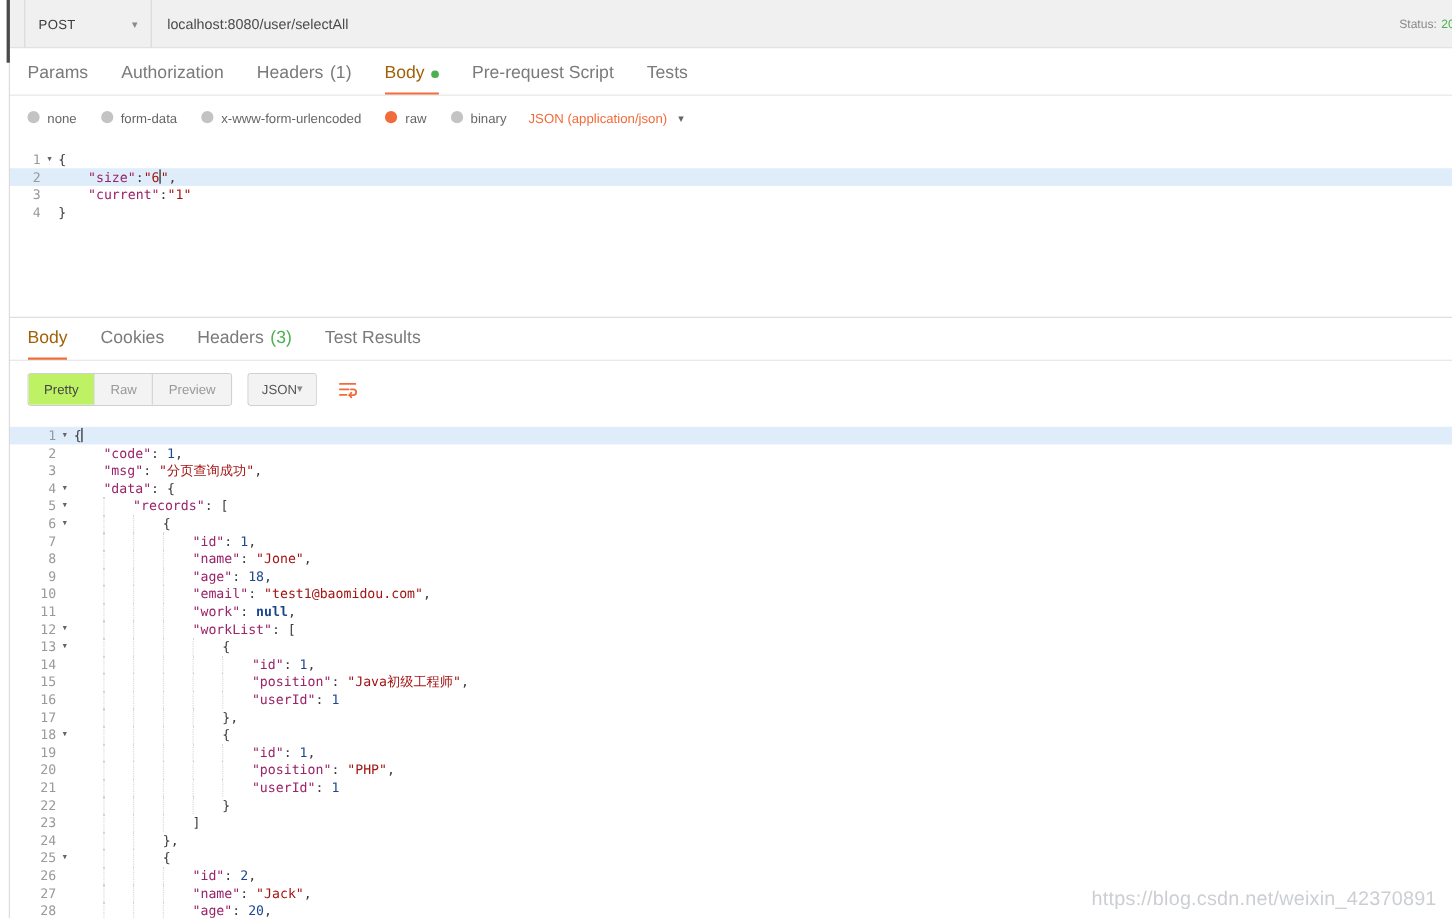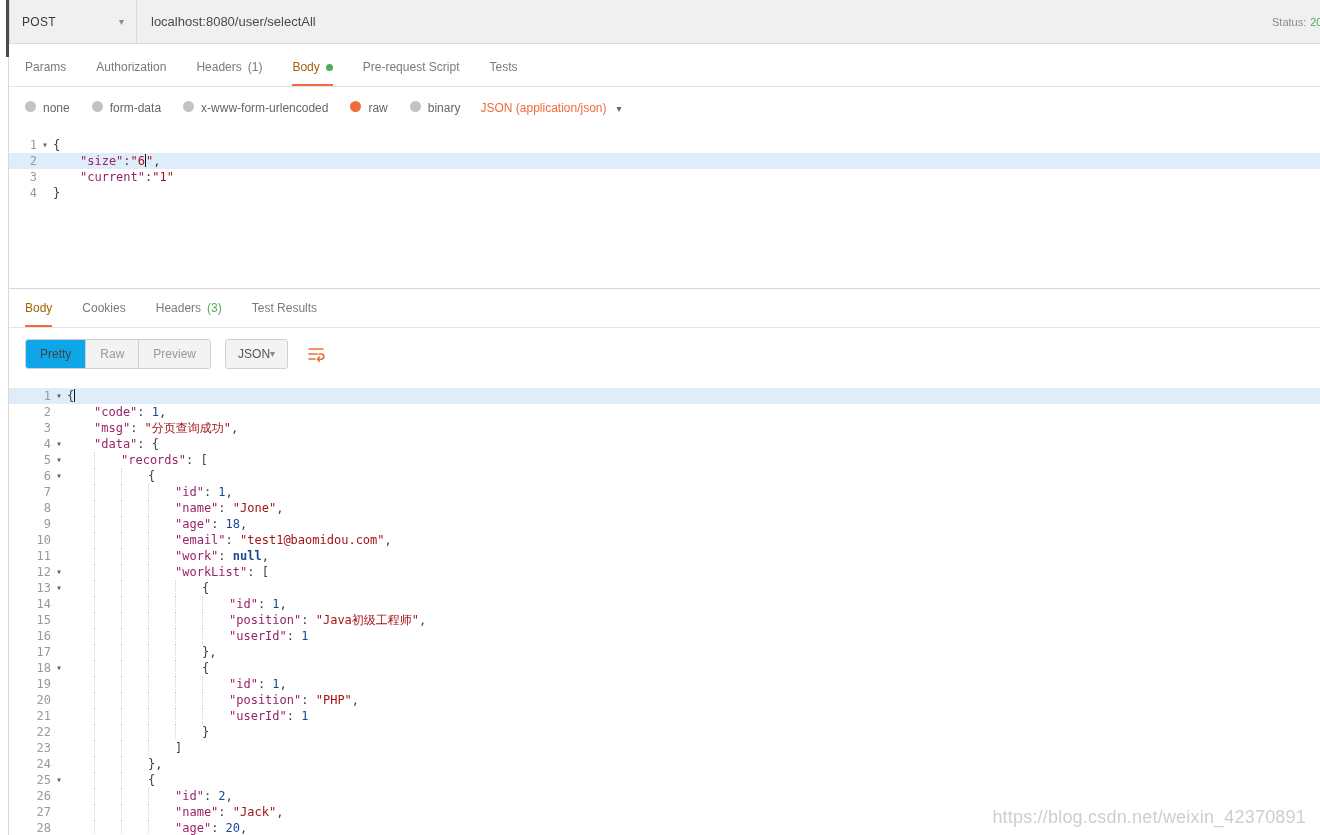--- a/index.html
+++ b/index.html
@@ -10,31 +10,31 @@
   html,body{width:1320px;height:835px;overflow:hidden;background:#fff;
     font-family:"Liberation Sans", sans-serif; position:relative;}
   
   .left-rail{position:absolute;left:0;top:0;bottom:0;width:9px;background:#fff;
     border-right:1px solid #d9d9d9;z-index:5;}
   .rail-thumb{position:absolute;top:0;right:-1px;width:3px;height:57px;background:#4a4a4a;}
   .main{margin-left:9px;position:relative;}
   
   .url-bar{height:44px;background:#f0f0f0;border-bottom:1px solid #dcdcdc;
     display:flex;align-items:stretch;}
-  .method-select{margin-left:0;width:128px;border-left:1px solid #d8d8d8;
+  .method-select{margin-left:13px;width:116px;border-left:1px solid #d8d8d8;
     border-right:1px solid #d8d8d8;display:flex;align-items:center;
     justify-content:space-between;padding:0 12px;cursor:pointer;}
   .method-select span:first-child{font-size:12px;color:#3b3b3b;letter-spacing:.3px;}
   .chev{font-size:10px;color:#8a8a8a;}
   .url-input{flex:1;display:flex;align-items:center;padding-left:14px;
     font-size:13px;color:#4a4a4a;cursor:text;}
   
   .tabs-row{display:flex;gap:30px;padding:16px 0 0 16px;border-bottom:1px solid #e4e4e4;
     position:relative;background:#fff;}
-  .tab{padding-bottom:12px;font-size:12px;color:#7a7a7a;cursor:pointer;line-height:14px;
+  .tab{padding-bottom:12px;font-size:16px;color:#7a7a7a;cursor:pointer;line-height:14px;
     display:flex;align-items:center;gap:6px;}
   .tab.active{color:#a16207;box-shadow:inset 0 -2px 0 var(--accent);}
   .tab .count{color:#7a7a7a;}
   .tab .count.green{color:var(--green);}
   .tab .dot{width:7px;height:7px;border-radius:50%;background:var(--green);display:inline-block;}
   
   .modes-row{height:42px;display:flex;align-items:center;padding-left:16px;background:#fff;}
   .modes{display:flex;align-items:center;gap:22px;}
   .mode{display:flex;gap:7px;font-size:12px;color:#666;cursor:pointer;}
   .radio{width:11px;height:11px;border-radius:50%;background:#c3c3c3;display:inline-block;}
@@ -68,21 +68,21 @@
   
   .resp-tabs-row{padding-top:12px;}
   .status{position:absolute;left:1263px;top:16px;white-space:nowrap;font-size:11px;}
   .st-label{color:#8a8a8a;}
   .st-value{color:var(--green);margin-left:4px;}
   .toolbar{height:52px;display:flex;align-items:center;gap:14px;padding-left:16px;background:#fff;}
   .seg{display:inline-flex;border:1px solid #d0d0d0;border-radius:3px;overflow:hidden;}
   .seg-btn{padding:7px 14px;font-size:12px;color:#999;background:#f3f3f3;
     border-right:1px solid #d0d0d0;cursor:pointer;line-height:14px;}
   .seg .seg-btn:last-child{border-right:none;}
-  .seg-btn.active{background:#0ea5e9;color:#444;}
+  .seg-btn.active{background:#bef264;color:#444;}
   .fmt{padding:7px 12px;background:#f3f3f3;display:inline-flex;align-items:flex-start;gap:0;
     font-size:12px;color:#555;cursor:pointer;line-height:14px;}
   .wrap-btn{width:28px;height:28px;display:flex;align-items:center;justify-content:center;
     cursor:pointer;}
   .wrap-btn svg{stroke:var(--accent);fill:none;stroke-width:1.6;stroke-linecap:round;}
   
   .watermark{position:absolute;right:14px;bottom:7px;font-size:18px;color:#c3c6cb;
     opacity:.85;letter-spacing:.2px;z-index:10;}
 </style>
 </head>

